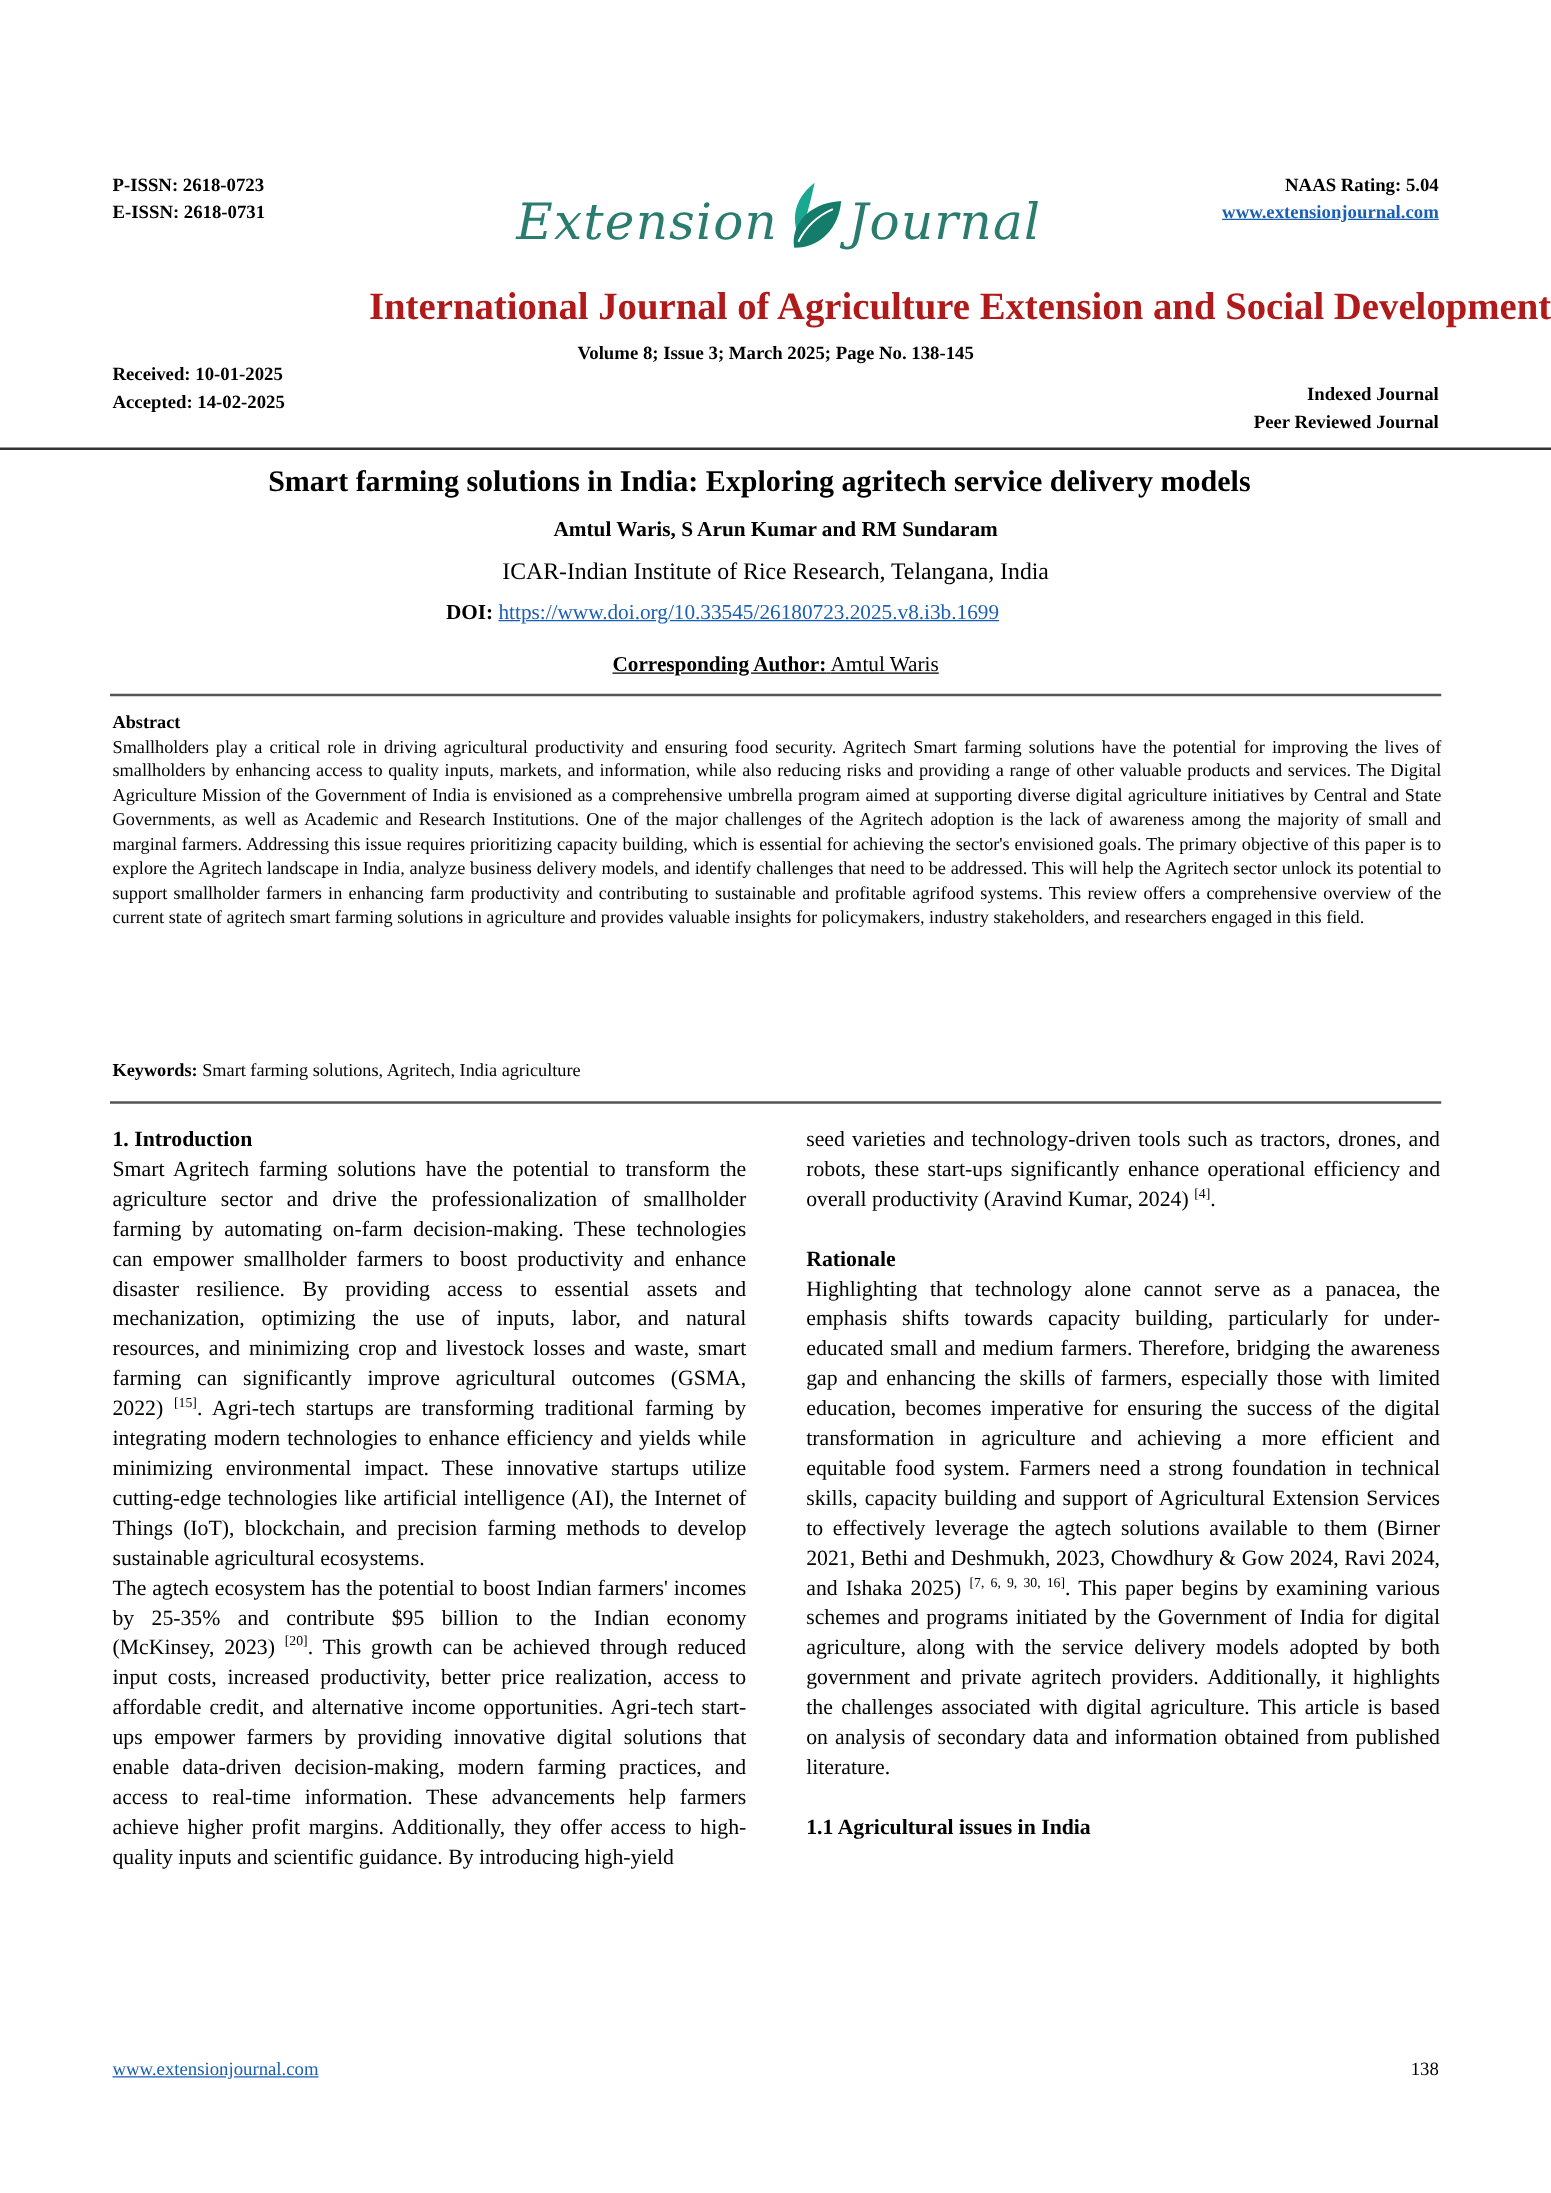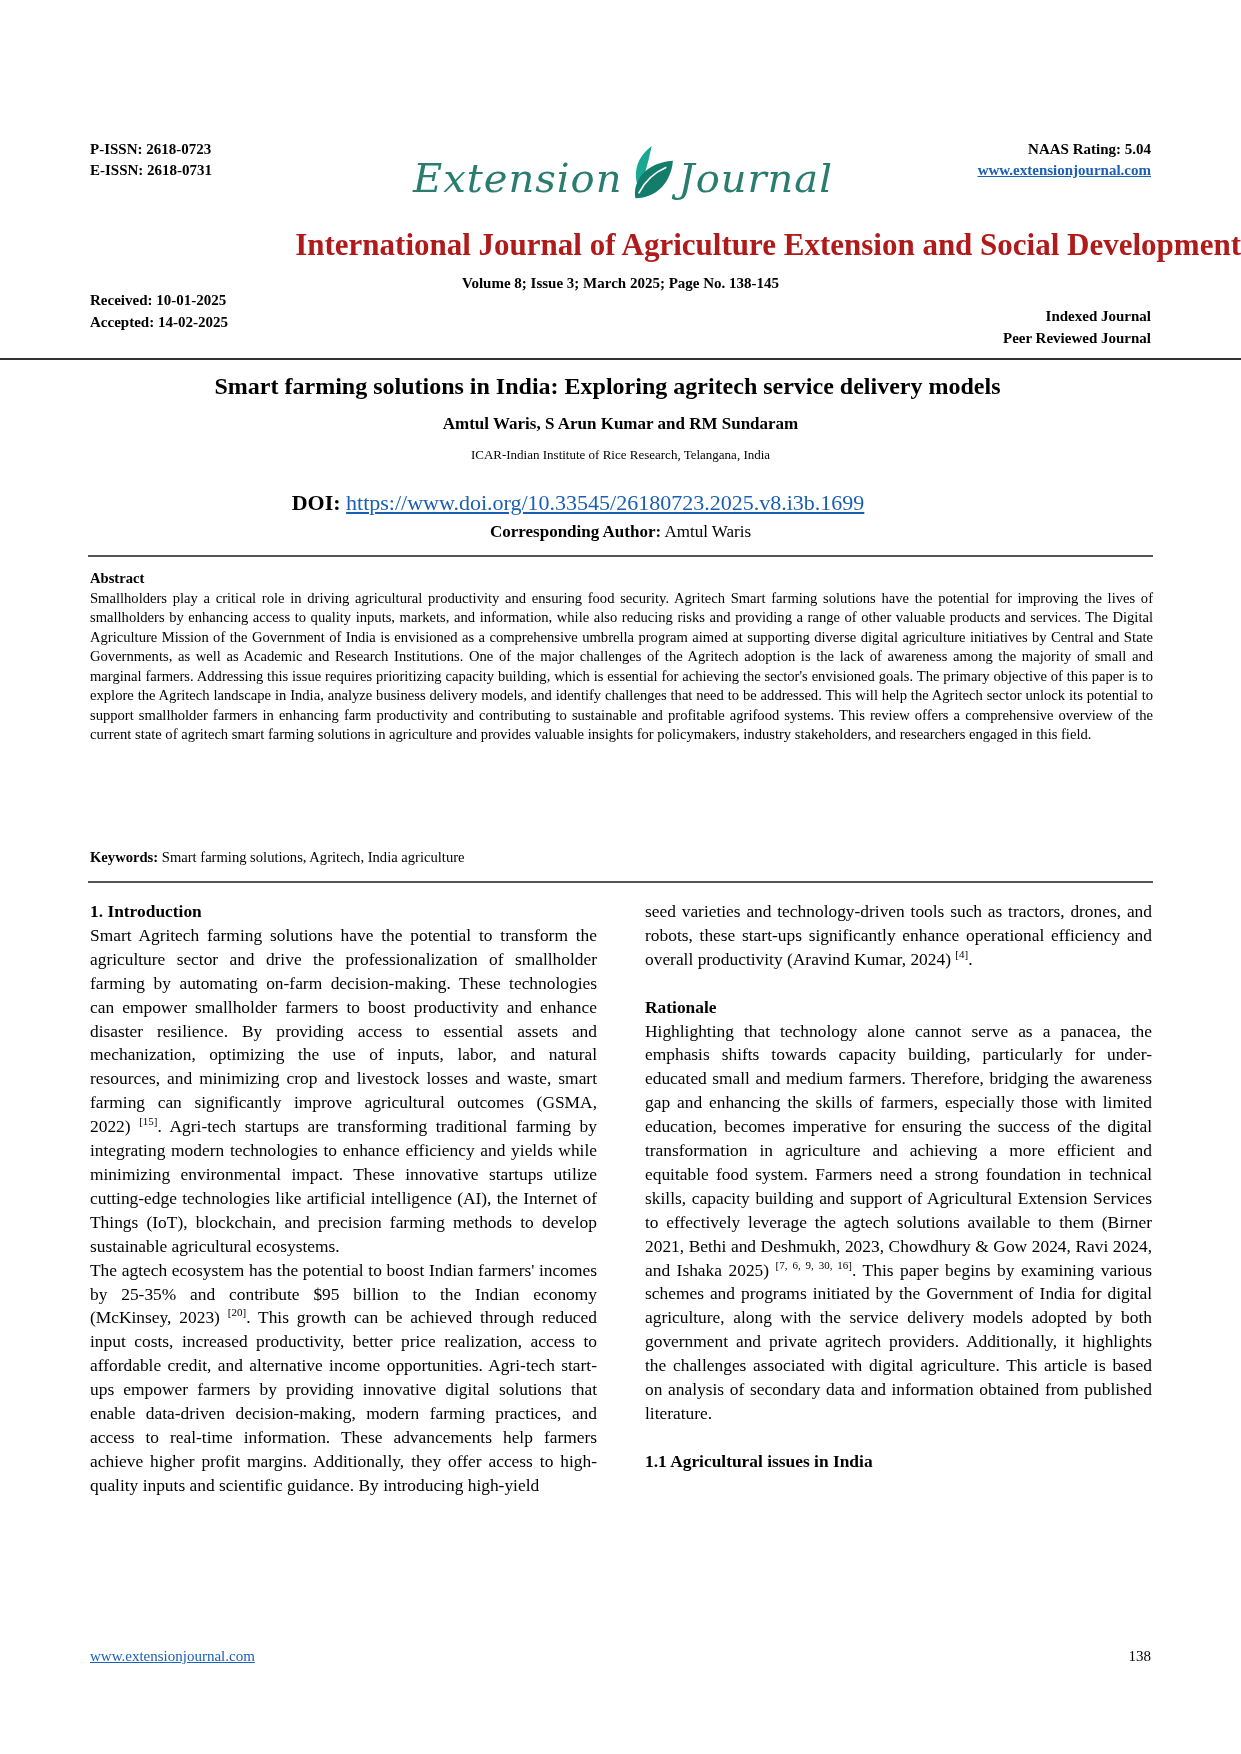--- a/index.html
+++ b/index.html
@@ -19,25 +19,25 @@
 
   .journal-title { left: 0; width: 1241px; top: 227px; text-align: right; font-size: 31px; font-weight: bold; color: #b01a1a; }
   .volume { left: 0; width: 1241px; top: 275px; text-align: center; font-size: 15px; font-weight: bold; }
   .dates-left { left: 90px; top: 289px; font-size: 15px; font-weight: bold; line-height: 22px; }
   .dates-right { right: 90px; top: 305px; font-size: 15px; font-weight: bold; line-height: 22px; text-align: right; margin-left: 48px; }
 
   .rule-full { left: 0; width: 1241px; top: 358px; height: 2px; background: #333; }
 
   .paper-title { left: 0; width: 1215px; top: 373px; text-align: center; font-size: 24px; font-weight: bold; }
   .authors { left: 0; width: 1241px; top: 414px; text-align: center; font-size: 17px; font-weight: bold; }
-  .affil { left: 0; width: 1241px; top: 447px; text-align: center; font-size: 13px; }
-  .doi { left: 0; width: 1156px; top: 480px; text-align: center; font-size: 22px; margin-top: 10px; }
+  .affil { left: 0; width: 1241px; top: 447px; text-align: center; font-size: 19px; }
+  .doi { left: 0; width: 1156px; top: 480px; text-align: center; font-size: 17px; }
   .doi b { font-weight: bold; }
   .doi a { color: #1a5fb4; text-decoration: underline; }
-  .corr { left: 0; width: 1241px; top: 522px; text-align: center; font-size: 17px; }
+  .corr { left: 0; width: 1241px; top: 522px; text-align: center; font-size: 17px; text-decoration: underline; }
   .corr b { font-weight: bold; }
 
   .rule-1 { left: 88px; width: 1065px; top: 555px; height: 2px; background: #555; }
   .abstract { left: 90px; width: 1063px; top: 569px; font-size: 14.6px; line-height: 19.5px; text-align: justify; }
   .abstract-head { font-weight: bold; }
   .keywords { left: 90px; top: 849px; font-size: 14.6px; }
   .keywords b { font-weight: bold; }
   .rule-2 { left: 88px; width: 1065px; top: 881px; height: 2px; background: #555; }
 
   .col { width: 507px; font-size: 17.4px; line-height: 23.9px; text-align: justify; }

